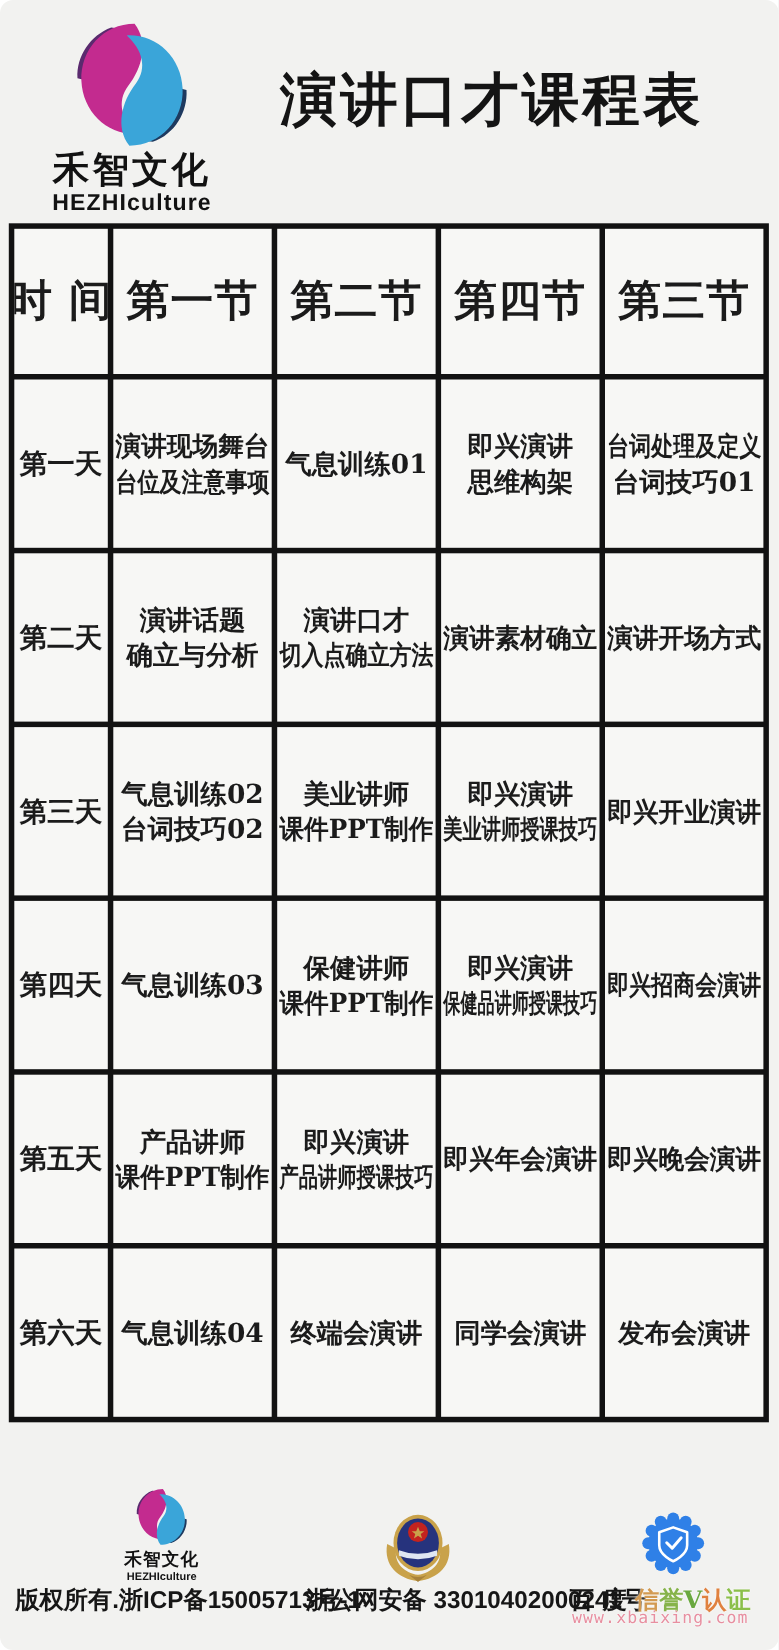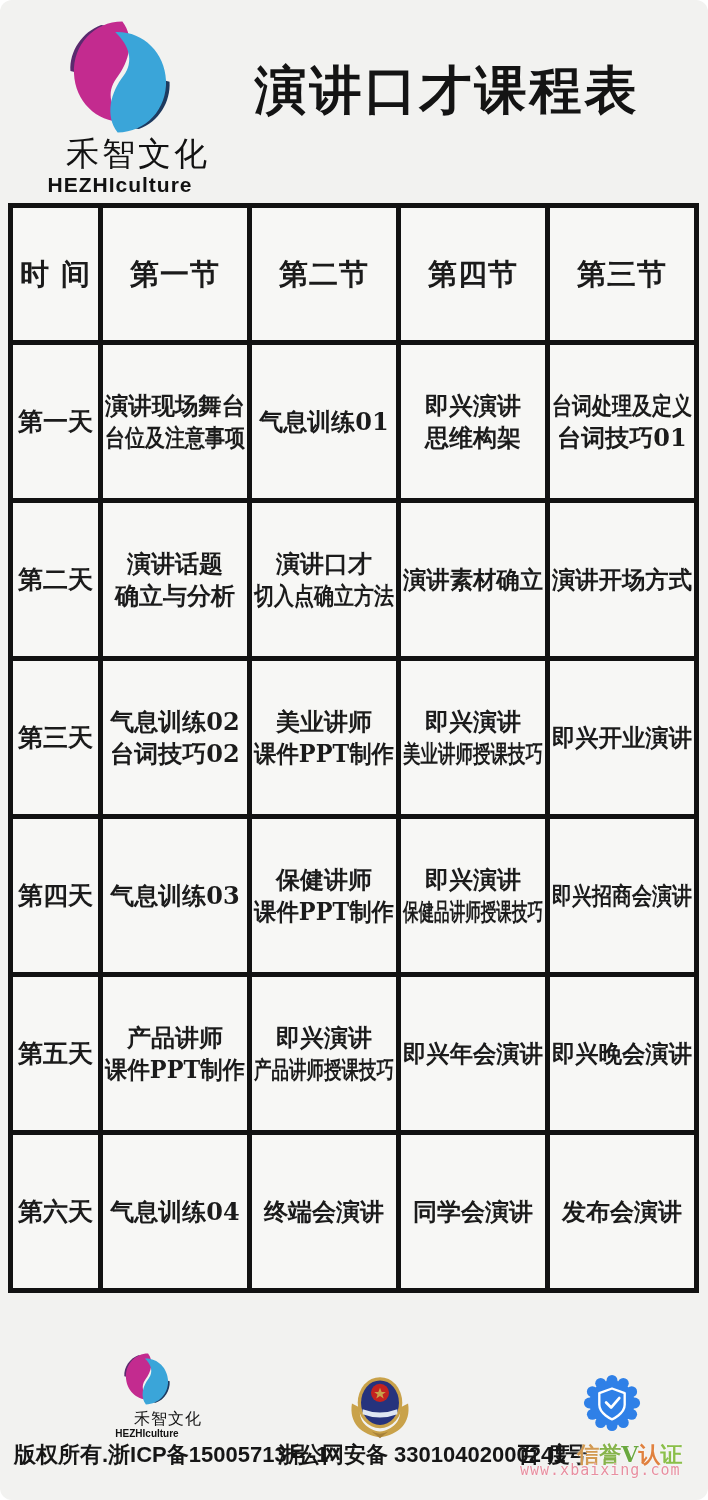--- a/index.html
+++ b/index.html
@@ -4,43 +4,43 @@
 <style>
   html,body{margin:0;padding:0;background:#ffffff;}
   .page{
     position:relative;width:708px;height:1500px;margin:0 auto;
     background:var(--page-bg,#f2f2f0);border-radius:12px;overflow:hidden;
     font-family:"DejaVu Serif","Liberation Serif",serif;color:var(--ink,#1b1b1b);
   }
   
   .brand{position:absolute;left:30px;top:18px;width:180px;text-align:center;}
   .brand svg{display:block;margin:0 auto;}
-  .brand-cn{font-family:"Liberation Sans","DejaVu Sans",sans-serif;font-weight:400;
-    font-size:33px;letter-spacing:3px;line-height:1.1;color:#121212;text-align:right;}
+  .brand-cn{font-family:"Liberation Sans","DejaVu Sans",sans-serif;font-weight:700;
+    font-size:33px;letter-spacing:3px;line-height:1.1;color:#121212;}
   .brand-en{font-family:"Liberation Sans","DejaVu Sans",sans-serif;font-weight:600;
     font-size:21px;letter-spacing:1px;line-height:1.2;color:#121212;}
   .main-title{
     position:absolute;left:192px;top:56px;width:510px;text-align:center;
     font-size:52px;font-weight:600;letter-spacing:3px;color:#141414;white-space:nowrap;
   }
   
   .grid{
     position:absolute;left:8px;top:203px;width:691px;height:1090px;box-sizing:border-box;
     background:var(--grid-line,#121212);display:grid;gap:5px;padding:5px;
     grid-template-columns:85px 144px 144px 144px 144px;
     grid-template-rows:132px repeat(6,1fr);
   }
   .cell{
     background:var(--cell-bg,#f6f6f4);display:flex;flex-direction:column;
     justify-content:center;align-items:center;text-align:center;overflow:hidden;
   }
   .cell .line{display:inline-block;white-space:nowrap;transform-origin:50% 50%;
     line-height:1.32;font-weight:700;}
   .cell .line:empty{display:none;}
-  .head .line{font-size:29px;letter-spacing:1px;}
+  .head .line{font-size:39px;letter-spacing:1px;}
   .day .line{font-size:25px;text-align:right;}
   .body-cell .line{font-size:24px;}
   
   .brand-mini{position:absolute;left:92px;top:1352px;width:110px;text-align:center;}
   .brand-mini .brand-cn{font-size:16px;letter-spacing:1px;}
   .brand-mini .brand-en{font-size:10px;letter-spacing:0;}
   .police-badge{position:absolute;left:347px;top:1372px;}
   .baidu-badge{position:absolute;left:583px;top:1374px;}
   .f-text{
     position:absolute;top:1440px;white-space:nowrap;

